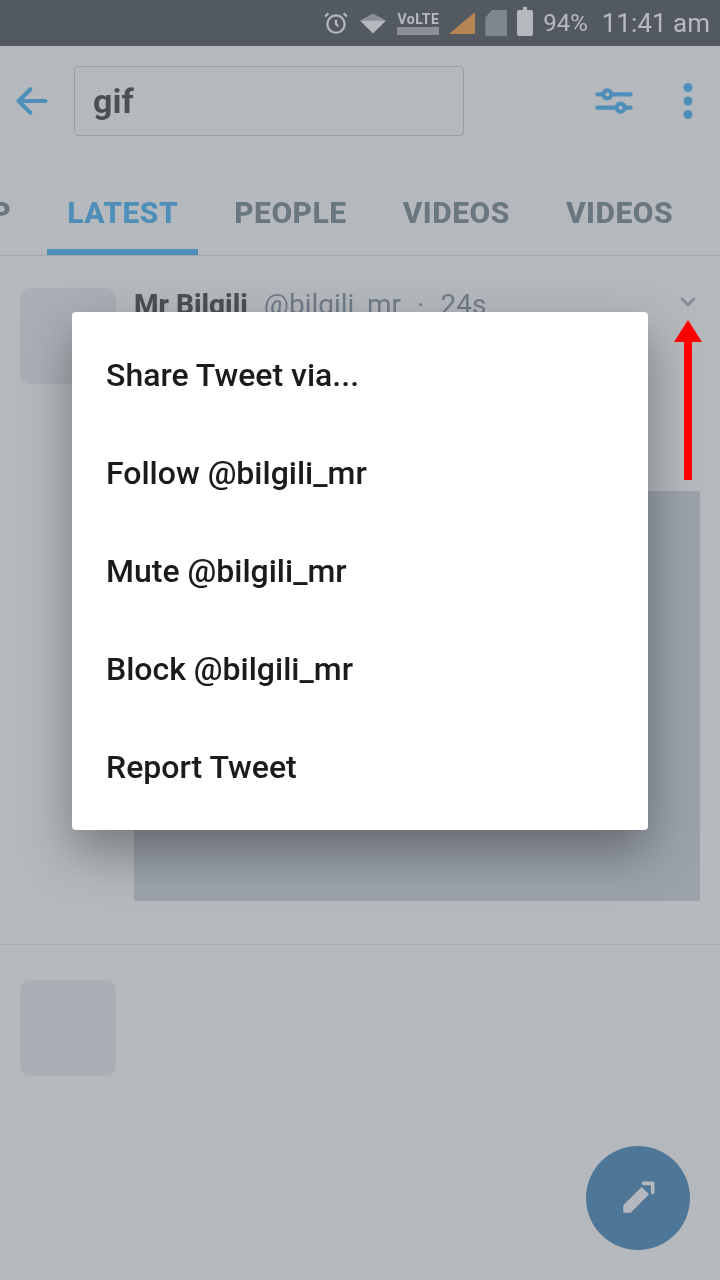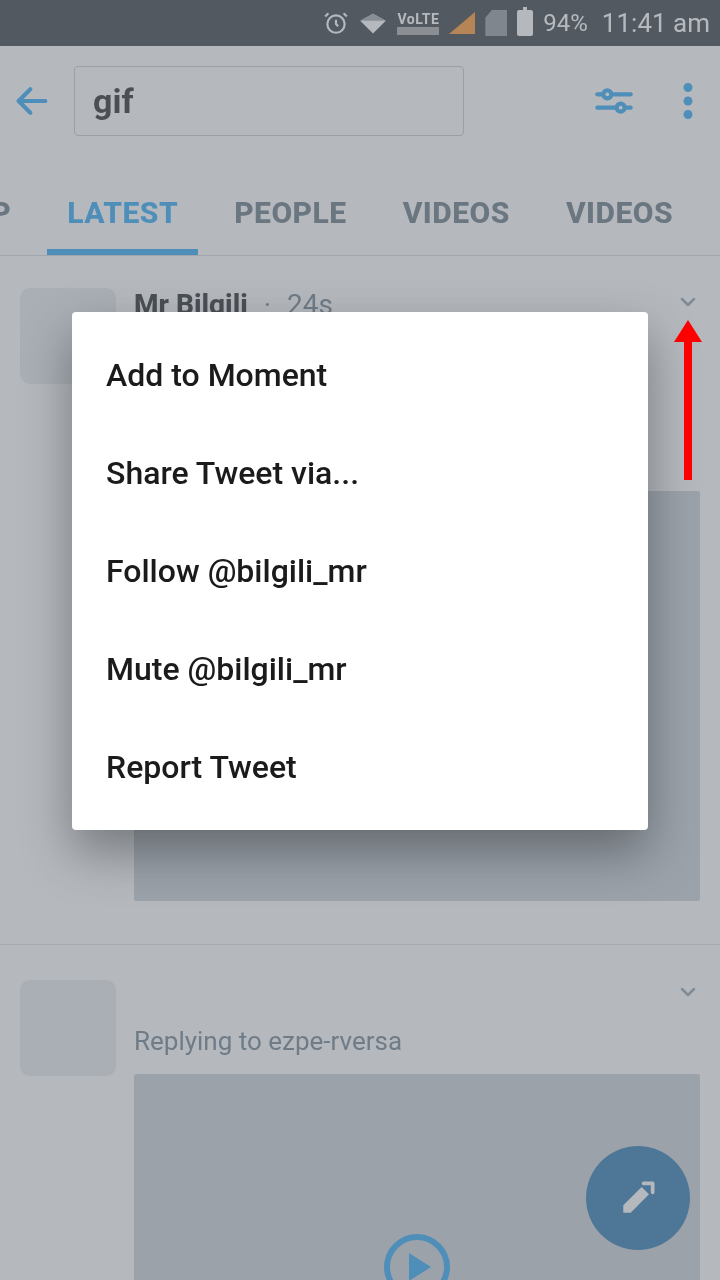--- a/index.html
+++ b/index.html
@@ -141,50 +141,36 @@
     <div class="tab">PEOPLE</div>
     <div class="tab">VIDEOS</div>
     <div class="tab clip-r">VIDEOS</div>
   </div>
 
   <div class="tweet tweet1">
     <div class="avatar"></div>
     <div class="tweet-body">
       <div class="tweet-head">
         <span class="tweet-name">Mr Bilgili</span>
+        <span>@bilgili_mr</span>
         <span>·</span>
         <span>24s</span>
         <span class="tweet-caret">
           <svg width="24" height="24" viewBox="0 0 24 24" fill="none" stroke="#8899a6" stroke-width="2.5" stroke-linecap="round" stroke-linejoin="round">
               <polyline points="6 9 12 15 18 9"></polyline>
             </svg>
         </span>
       </div>
       <div class="media-block"></div>
     </div>
   </div>
   <div class="divider div-after-1"></div>
 
   <div class="tweet tweet2">
     <div class="avatar"></div>
-    <div class="tweet-body">
-      <div class="tweet-head">
-        <span class="tweet-caret" style="margin-left:auto;">
-          <svg width="24" height="24" viewBox="0 0 24 24" fill="none" stroke="#8899a6" stroke-width="2.5" stroke-linecap="round" stroke-linejoin="round">
-              <polyline points="6 9 12 15 18 9"></polyline>
-            </svg>
-        </span>
-      </div>
-      <div class="reply-to">Replying to ezpe-rversa</div>
-      <div class="media-block2">
-        <div class="play-btn">
-          <span class="play-tri"></span>
-        </div>
-      </div>
-    </div>
   </div>
 
   <div class="fab">
     <svg width="44" height="44" viewBox="0 0 24 24" fill="none" stroke="#fff" stroke-width="2" stroke-linecap="round" stroke-linejoin="round">
       <path d="M4 20h4l10-10-4-4L4 16v4z" fill="#fff" stroke="none"></path>
       <polyline points="15 4 20 4 20 9"></polyline>
     </svg>
   </div>
 
   <div class="dim"></div>
@@ -192,20 +178,20 @@
   <div class="arrow-up">
     <div class="head"></div>
       <div class="shaft"></div>
   </div>
   <div class="arrow-left">
     <div class="head2"></div>
       <div class="shaft2"></div>
   </div>
 
   <div class="modal">
-    <div class="menu-item">Add to Moment</div>
     <div class="menu-item">Share Tweet via...</div>
     <div class="menu-item">Follow @bilgili_mr</div>
     <div class="menu-item">Mute @bilgili_mr</div>
+    <div class="menu-item">Block @bilgili_mr</div>
     <div class="menu-item">Report Tweet</div>
   </div>
 
 </div>
 
 </body></html>

